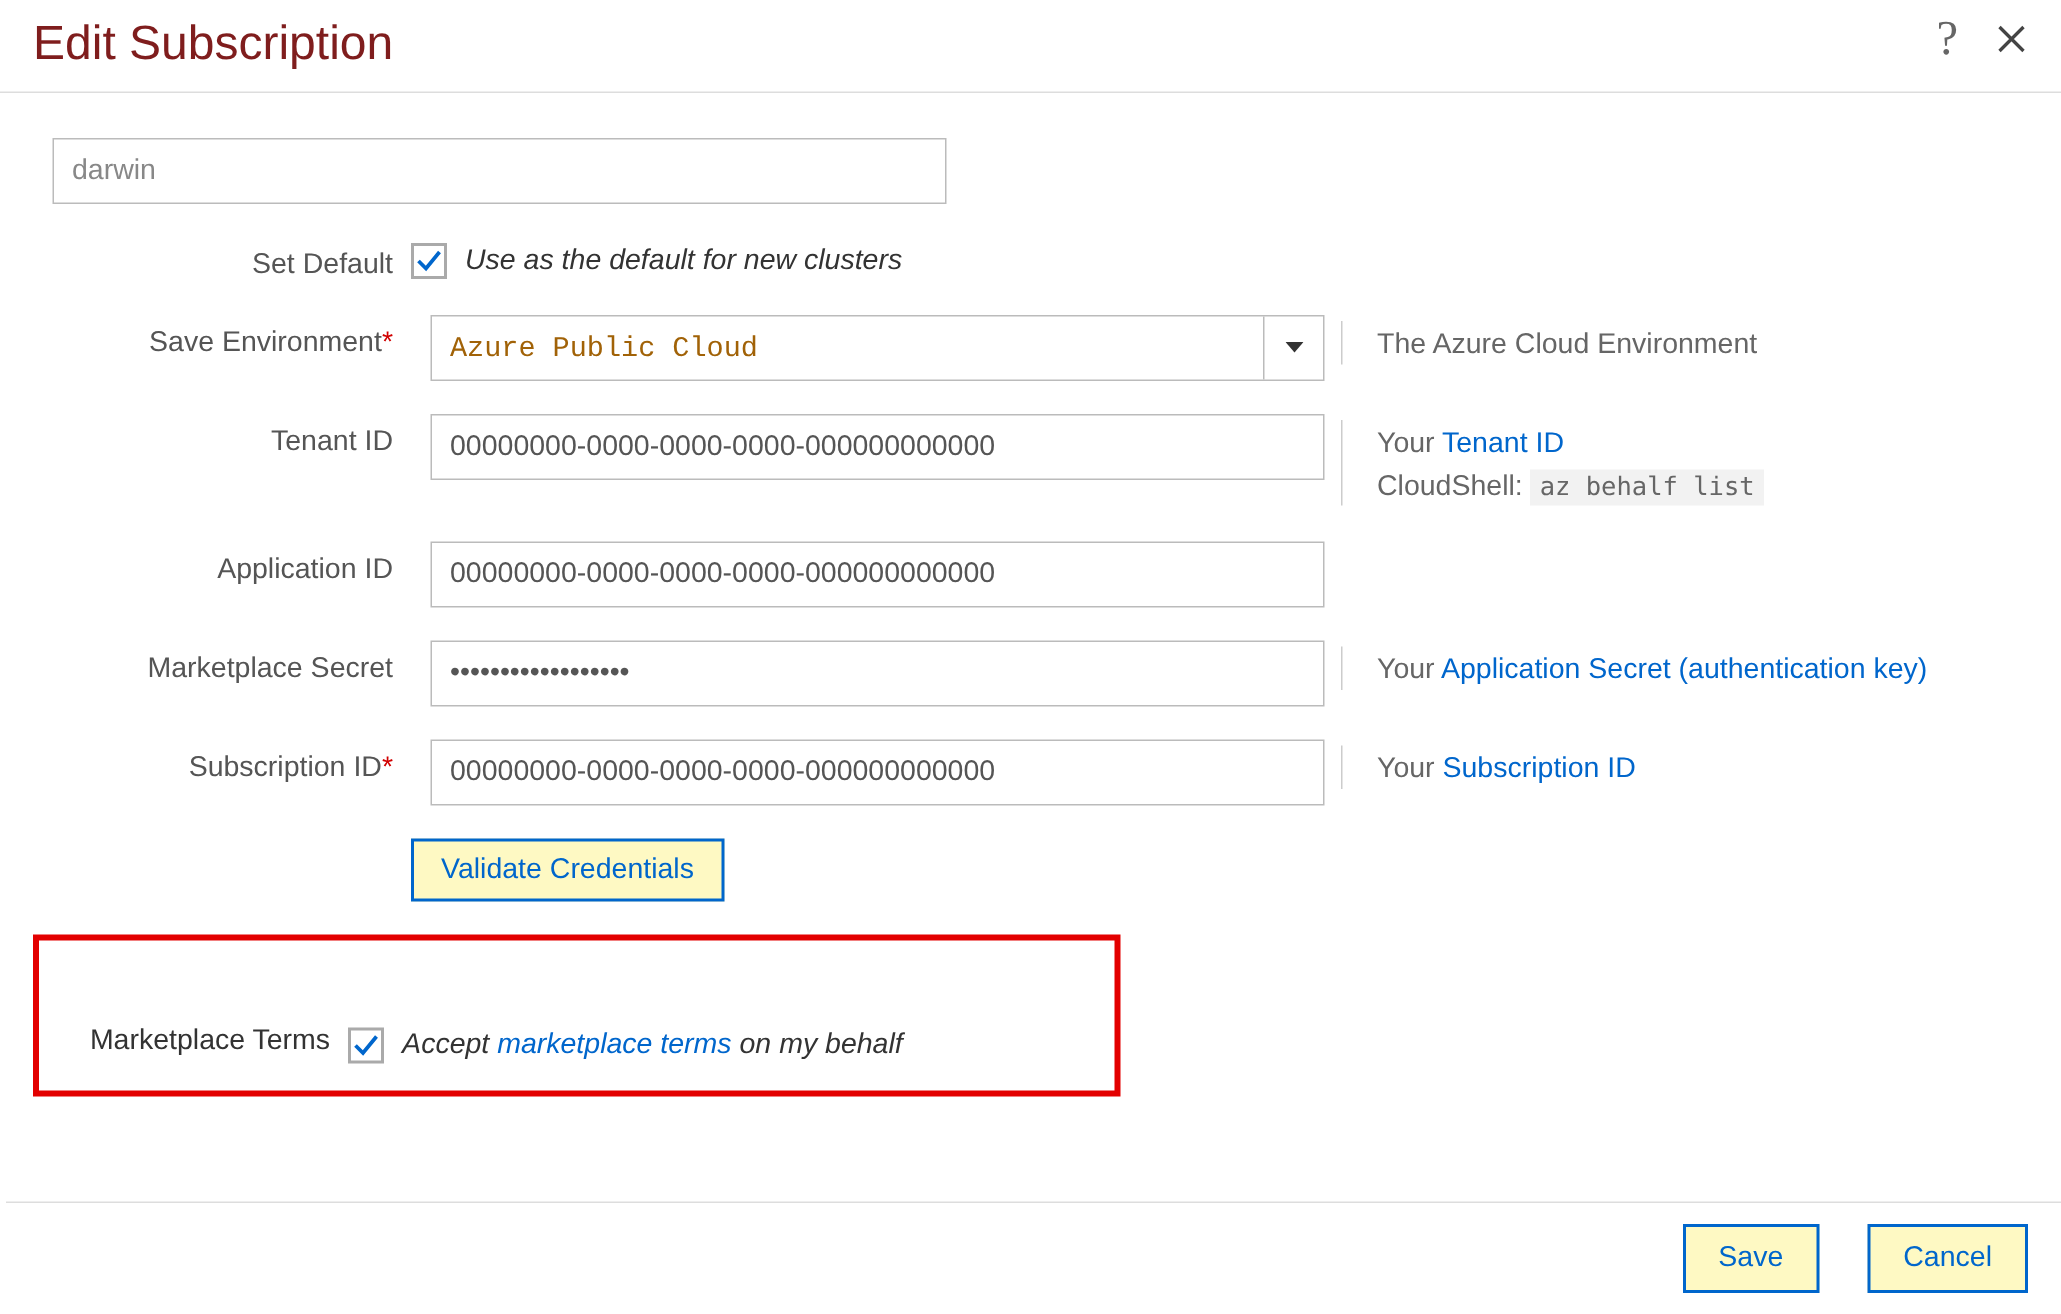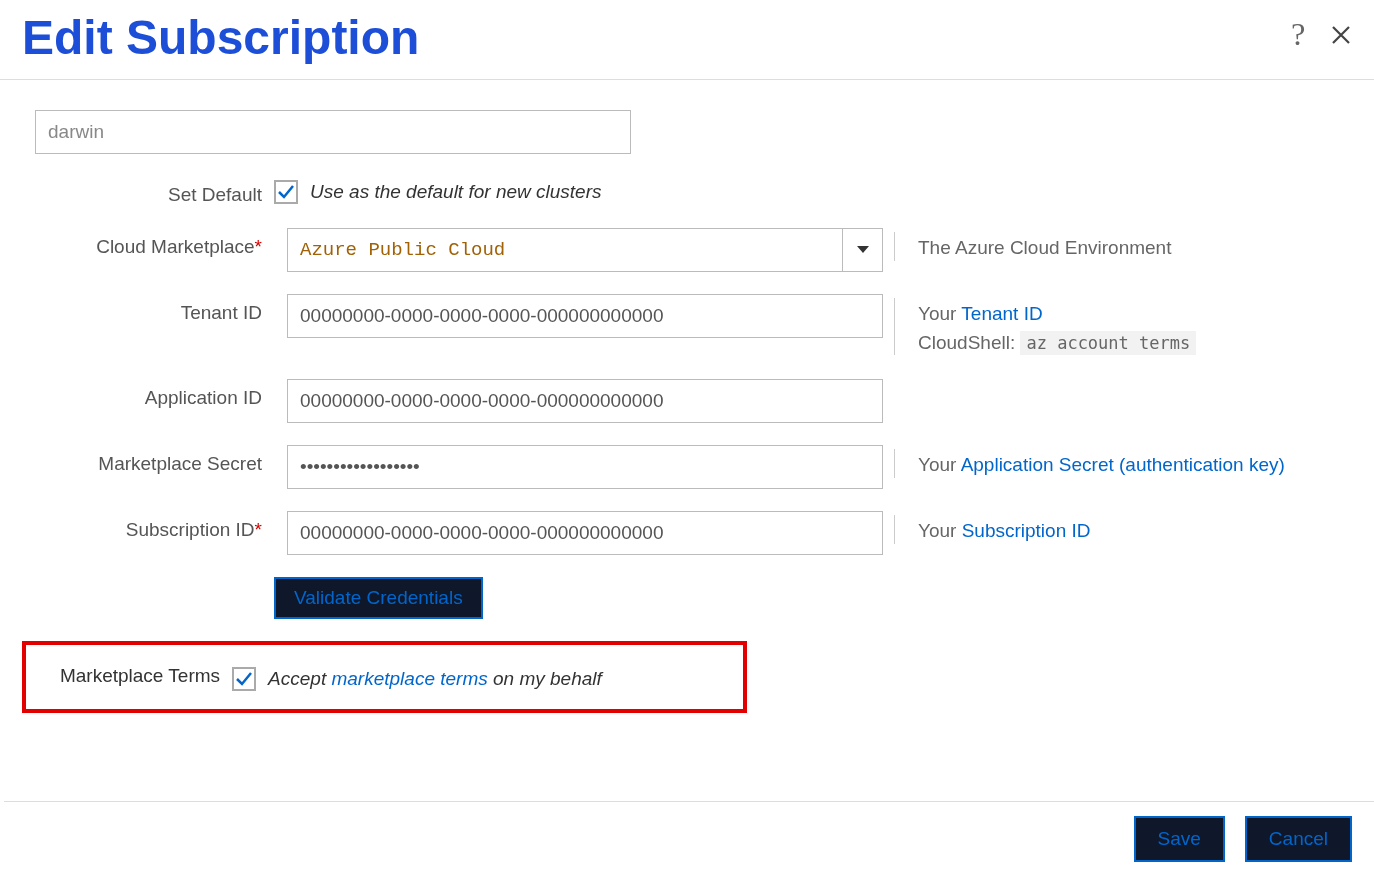--- a/index.html
+++ b/index.html
@@ -12,23 +12,23 @@
       height: 876px;
       overflow: hidden;
     }
     .header {
       display: flex;
       align-items: center;
       padding: 10px 22px 14px 22px;
       border-bottom: 1px solid #ddd;
     }
     .header-title {
-      font-size: 48px;
-      font-weight: 700;
-      color: #1d4ed8;
+      font-size: 32px;
+      font-weight: 400;
+      color: #7f1d1d;
       flex: 1;
     }
     .header-icons {
       display: flex;
       gap: 18px;
       align-items: center;
     }
     .icon-btn { cursor: pointer; color: #444; }
     .form-area {
       padding: 30px 22px 0 22px;
@@ -121,44 +121,44 @@
       align-items: center;
       justify-content: center;
       cursor: pointer;
       flex-shrink: 0;
     }
     .checkbox svg { display: block; }
     .cb-label { font-size: 19px; color: #333; }
     .btn-outline {
       border: 2px solid #0066cc;
       color: #0066cc;
-      background: #0f172a;
+      background: #fef9c3;
       font-size: 19px;
       padding: 8px 18px;
       cursor: pointer;
       font-family: inherit;
     }
     .highlight-box {
       border: 4px solid #e30000;
       padding: 18px 6px 18px 6px;
       margin-top: 10px;
       width: 725px;
     }
-    .highlight-box .form-row { margin-bottom: 0; }
+    .highlight-box .form-row { margin-bottom: 0; margin-top: 36px; }
     .highlight-box .label-col { width: 234px; padding-top: 2px; }
     .footer {
       position: absolute;
       bottom: 0;
       left: 4px;
       right: 0;
       border-top: 1px solid #ddd;
       padding: 14px 22px 14px 22px;
       display: flex;
       justify-content: flex-end;
-      gap: 20px;
+      gap: 32px;
     }
     .footer .btn-outline { padding: 10px 22px; }
   </style>
 </head>
 <body>
 
 <div class="header">
   <div class="header-title">Edit Subscription</div>
   <div class="header-icons">
     <span class="icon-btn">
@@ -191,21 +191,21 @@
               <path d="M2 9 L7 14 L16 3" stroke="#0066cc" stroke-width="2.5" fill="none"></path>
             </svg>
         </span>
         <span class="cb-label">Use as the default for new clusters</span>
       </div>
     </div>
   </div>
 
   <div class="form-row">
     <div class="label-col">
-      <span>Cloud Marketplace</span><span class="req">*</span>
+      <span>Save Environment</span><span class="req">*</span>
     </div>
     <div class="input-col">
       <div class="select-wrap">
         <div class="select-value">Azure Public Cloud</div>
         <div class="select-caret">
           <svg width="12" height="8" viewBox="0 0 12 8">
               <path d="M0 0 L6 7 L12 0 Z" fill="#333"></path>
             </svg>
         </div>
       </div>
@@ -216,21 +216,21 @@
   </div>
 
   <div class="form-row">
     <div class="label-col">Tenant ID</div>
     <div class="input-col">
       <input class="text-input" type="text" value="00000000-0000-0000-0000-000000000000" style="">
     </div>
     <div class="help-col">
       <div class="help-text">
         <span>Your </span><a class="link">Tenant ID</a><br>
-        <span>CloudShell: </span><span class="code">az account terms</span>
+        <span>CloudShell: </span><span class="code">az behalf list</span>
       </div>
     </div>
   </div>
 
   <div class="form-row">
     <div class="label-col">Application ID</div>
     <div class="input-col">
       <input class="text-input" type="text" value="00000000-0000-0000-0000-000000000000" style="">
     </div>
   </div>

